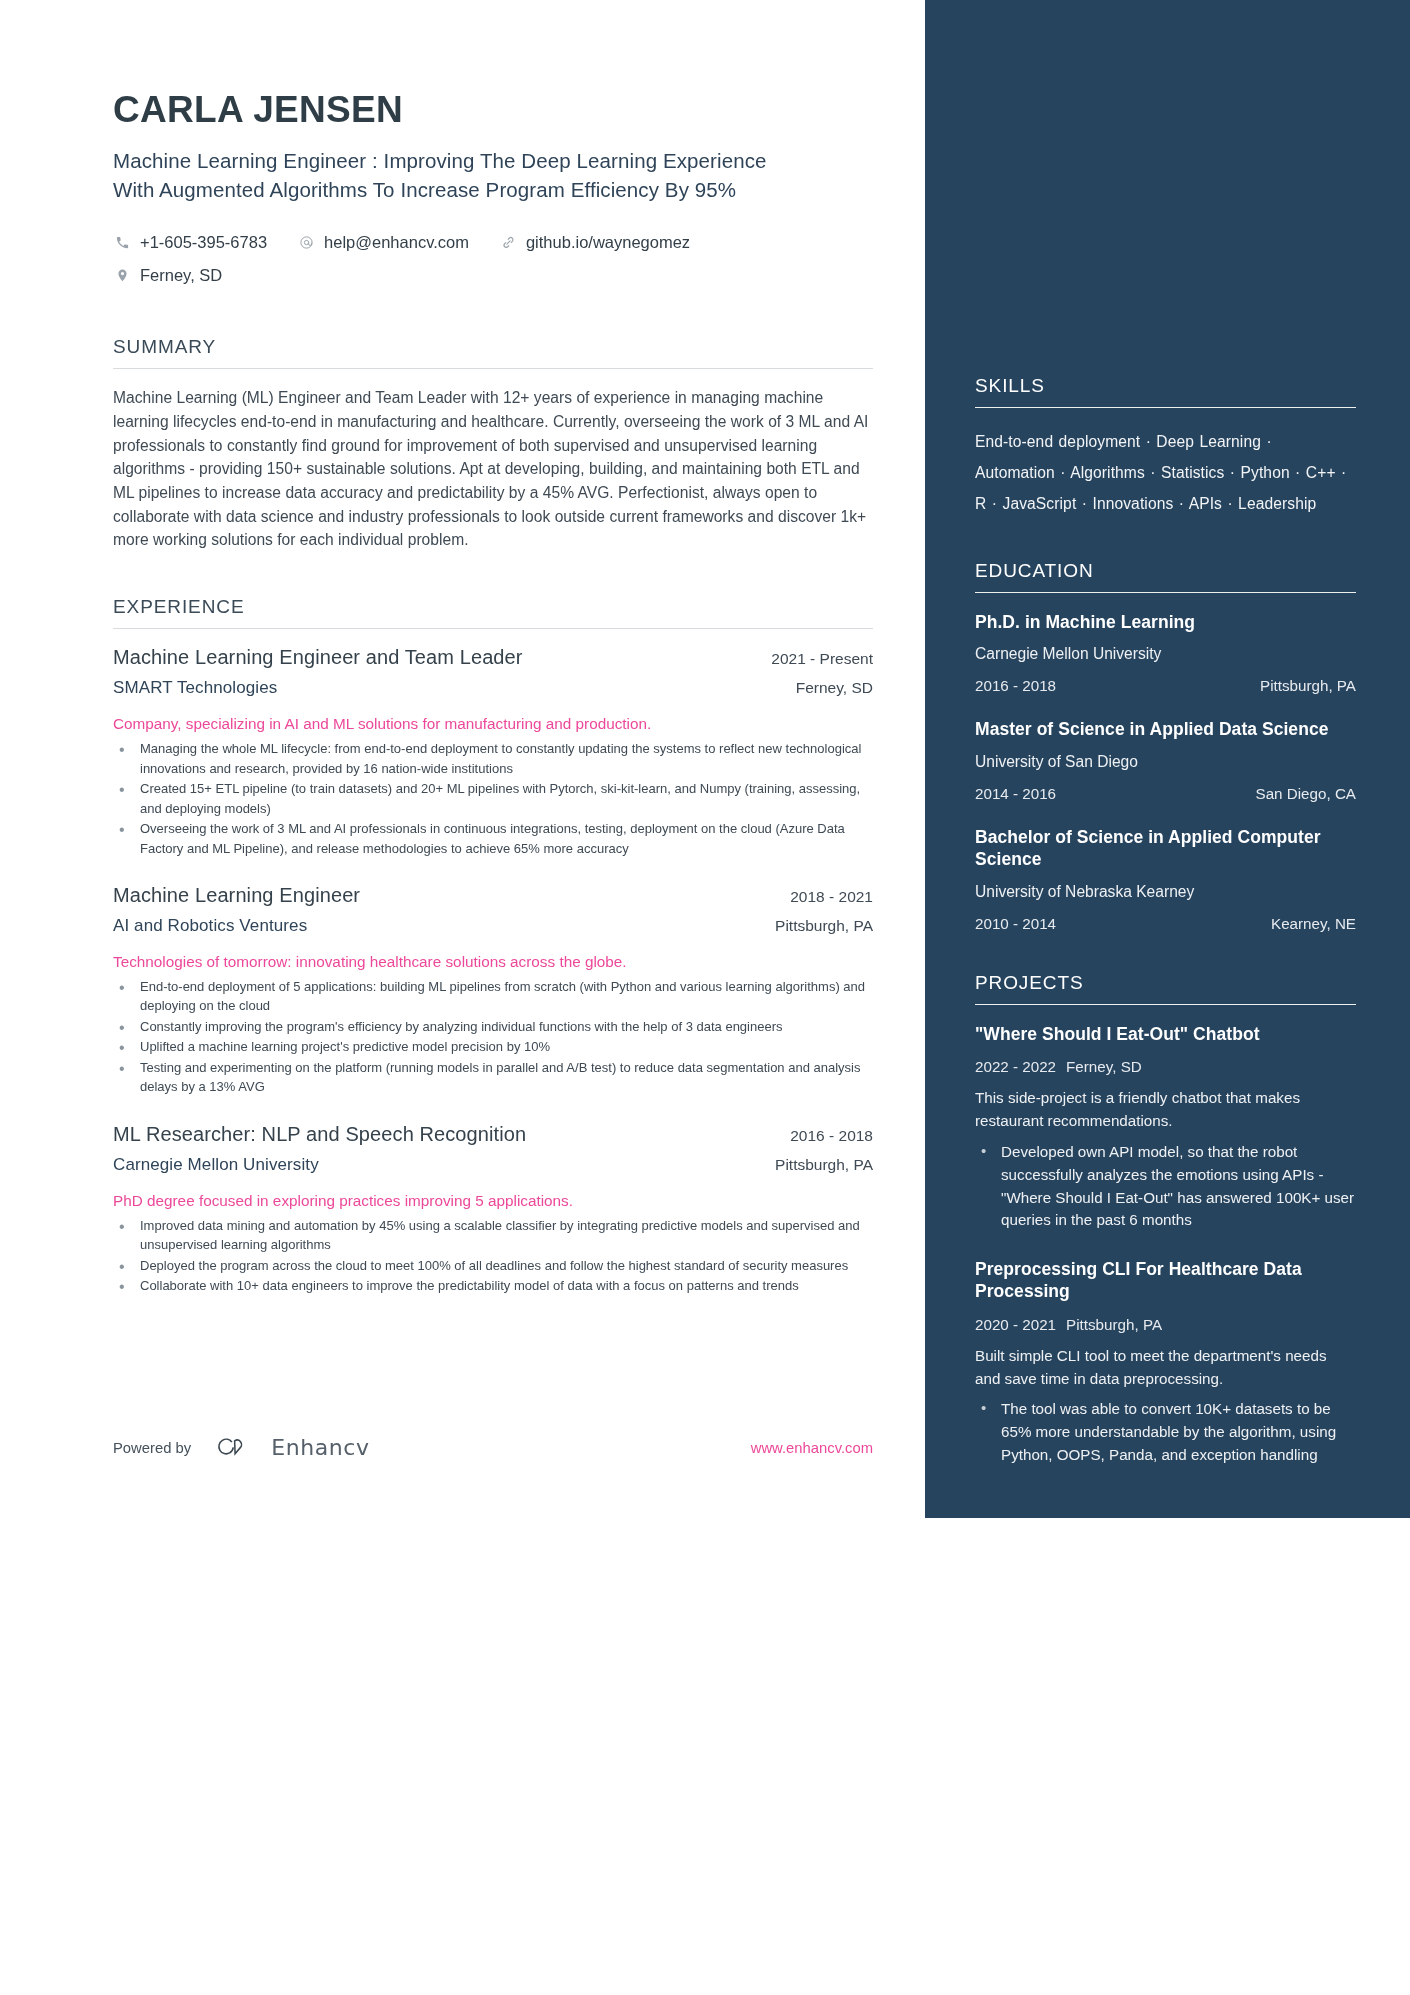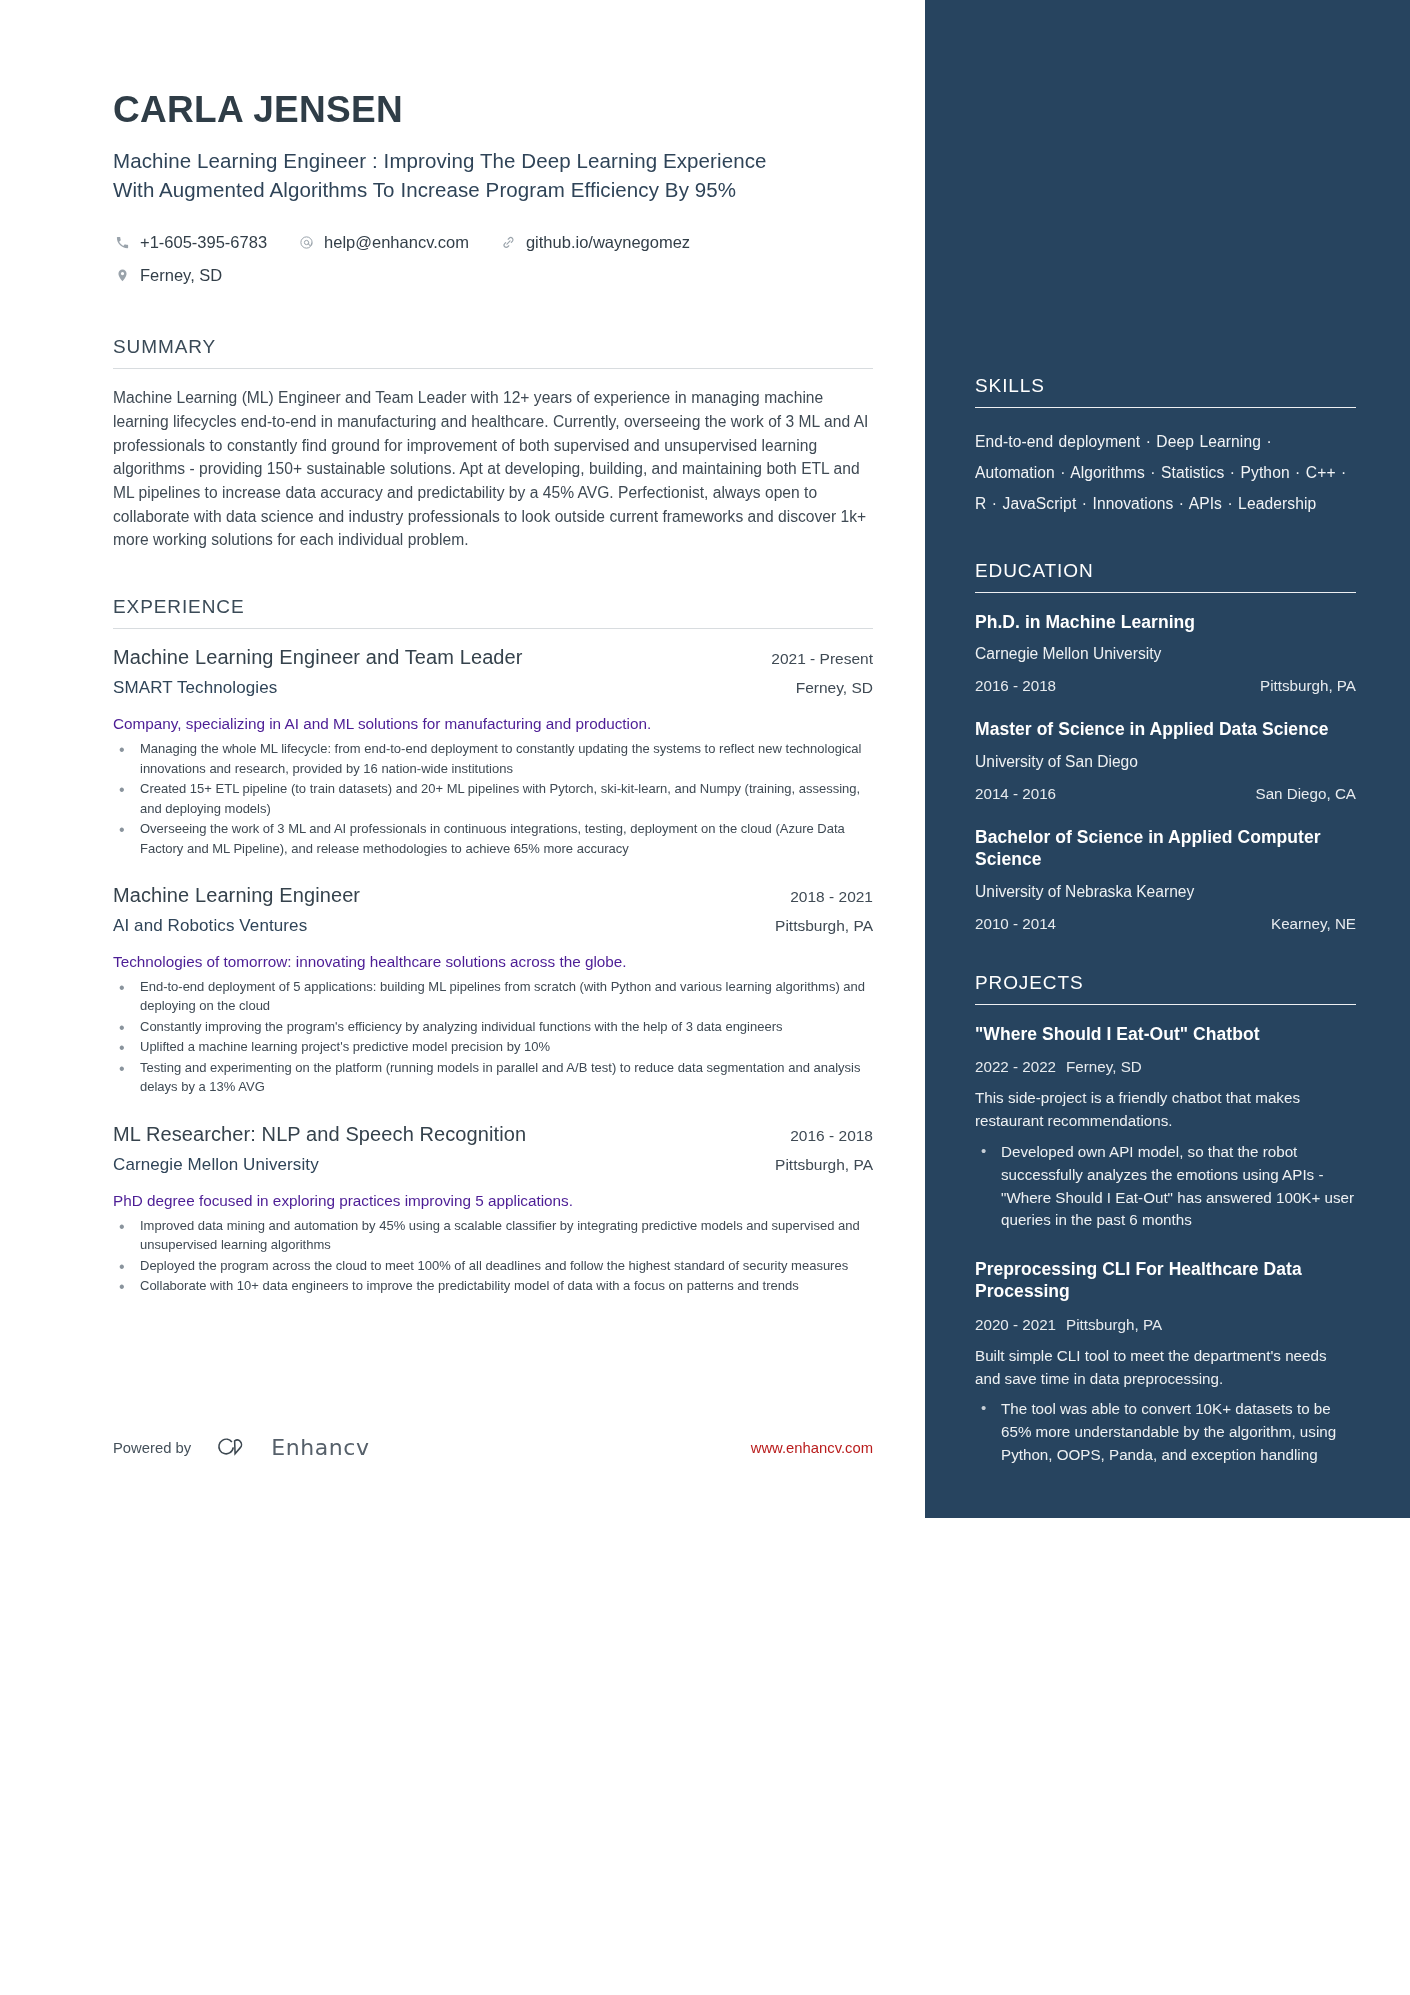--- a/index.html
+++ b/index.html
@@ -128,21 +128,21 @@
   }
   .job-loc {
     font-size: 15.5px;
     color: #3f4a54;
     white-space: nowrap;
   }
   .job-desc {
     margin-top: 15px;
     font-size: 15.3px;
     line-height: 1.5;
-    color: #4c1d95;
+    color: #ec4899;
   }
   ul.bullets {
     list-style: none;
     margin-top: 3px;
   }
   ul.bullets li {
     position: relative;
     padding-left: 27px;
     font-size: 13px;
     line-height: 1.5;
@@ -279,21 +279,21 @@
   .brand-mark { width: 42px; height: 24px; display: block; }
   .brand-name {
     font-size: 22px;
     color: #56606a;
     letter-spacing: 0.6px;
     font-family: "DejaVu Sans", sans-serif;
     font-weight: 400;
   }
   .footer-url {
     font-size: 14.8px;
-    color: #b91c1c;
+    color: #ec4899;
   }
 </style>
 </head>
 <body>
 
 <div class="page">
 
   <div class="main-col">
     <div class="main-inner">
 

